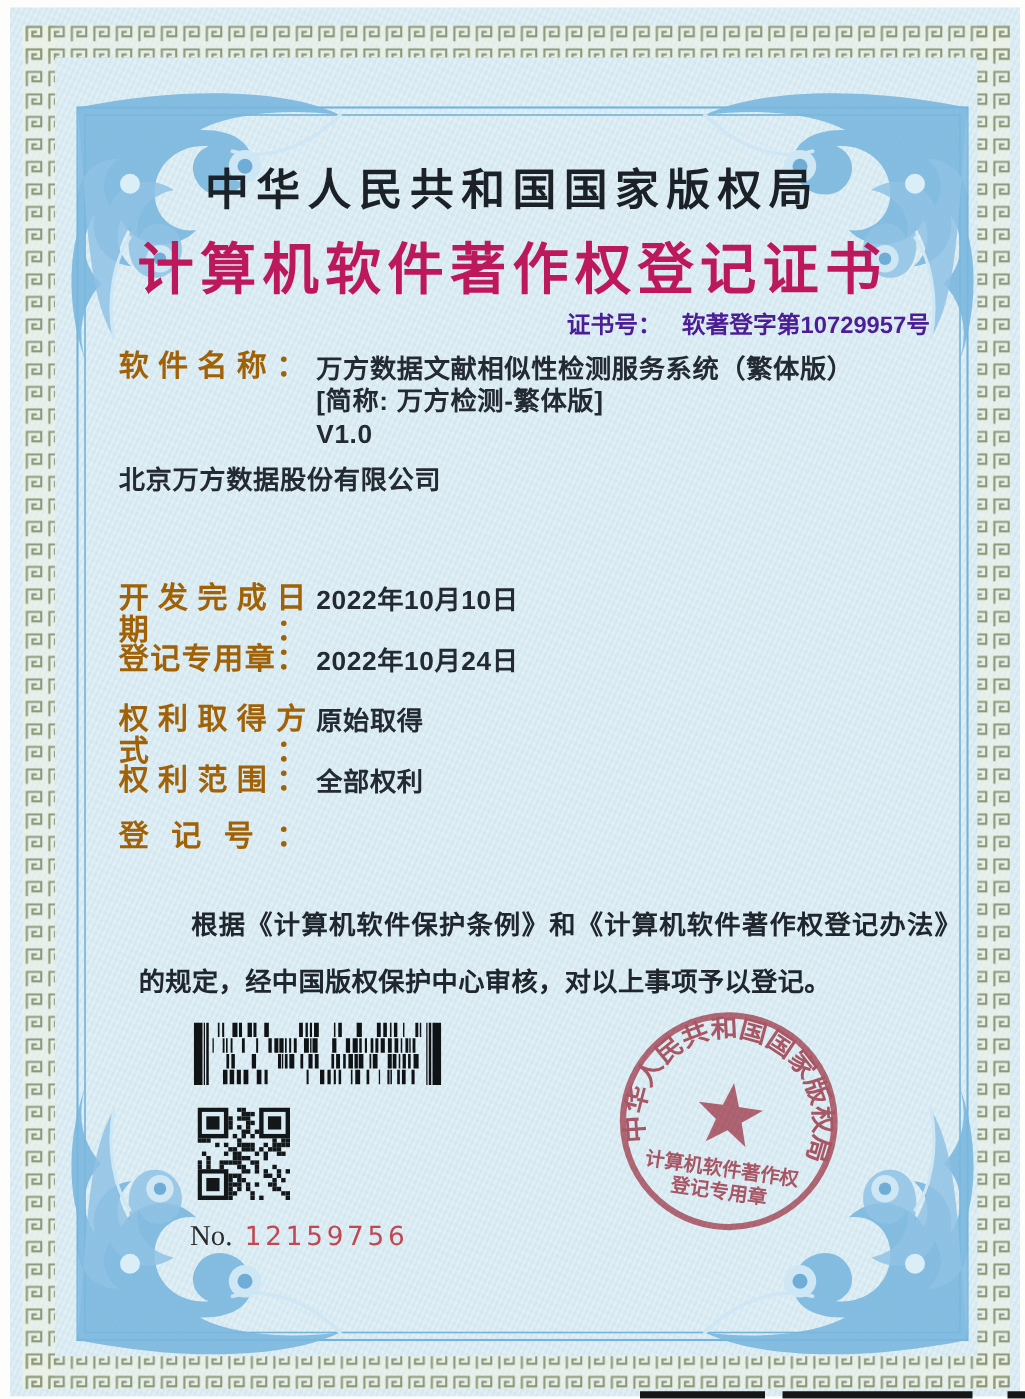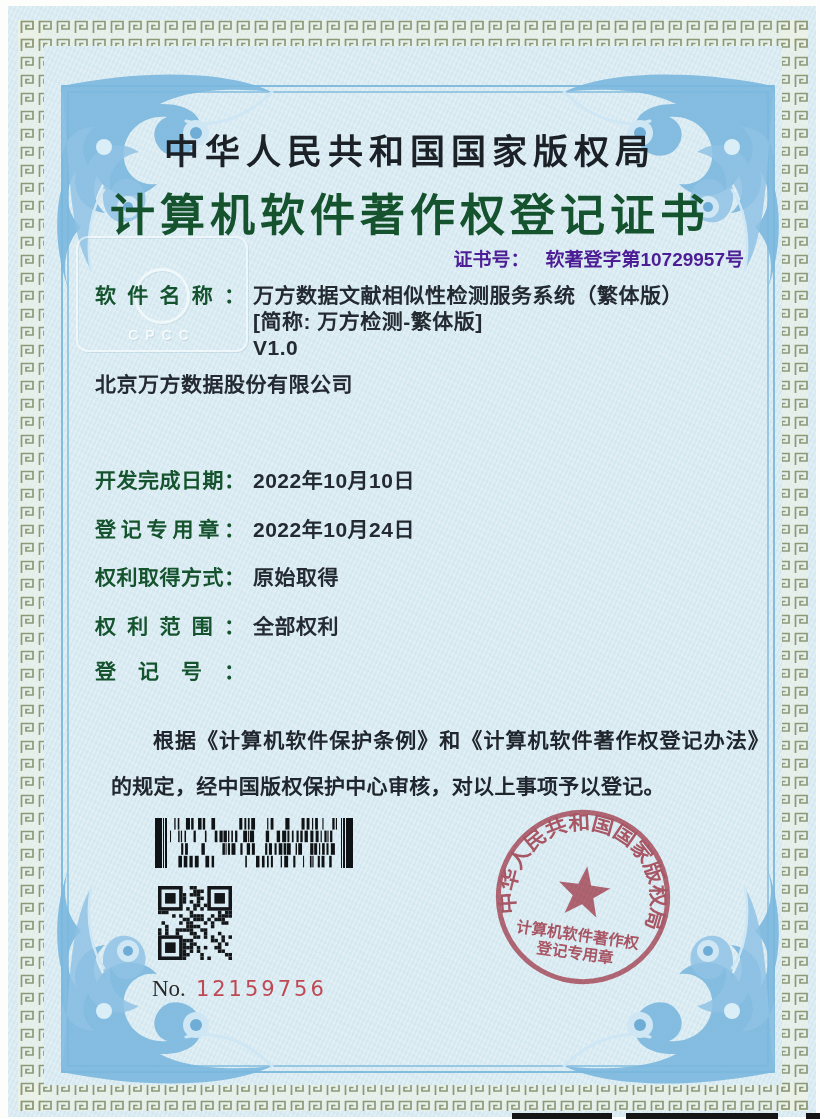--- a/index.html
+++ b/index.html
@@ -9,28 +9,28 @@
   .paper::after{content:"";position:absolute;inset:0;
     background:
       repeating-linear-gradient(115deg, rgba(255,255,255,.16) 0 2px, rgba(178,212,226,.10) 2px 4px),
       repeating-linear-gradient(25deg, rgba(255,255,255,.10) 0 3px, rgba(190,220,232,.08) 3px 6px);
     pointer-events:none;}
   .border-svg{position:absolute;left:0;top:0;}
 
   .issuer{position:absolute;top:123px;left:60px;width:700px;margin:0;text-align:center;
     font-family:"Liberation Serif",serif;font-weight:700;font-size:35px;letter-spacing:6px;color:#1b2127;}
   .doctitle{position:absolute;top:179px;left:30px;width:760px;margin:0;text-align:center;
-    font-family:"Liberation Serif",serif;font-weight:700;font-size:45px;letter-spacing:5px;color:#14532d;}
+    font-family:"Liberation Serif",serif;font-weight:700;font-size:45px;letter-spacing:5px;color:#be185d;}
   .certno{position:absolute;top:244px;right:76px;font-weight:700;font-size:19px;color:#4c1d95;}
   .certno .cn-label{margin-right:16px;}
 
   .row{position:absolute;left:95px;display:flex;align-items:flex-start;}
   .lbl{flex:none;display:inline-block;width:150px;margin-right:8px;
     text-align:justify;text-align-last:justify;text-justify:inter-character;
-    font-weight:700;font-size:21px;color:#14532d;line-height:26px;}
+    font-weight:700;font-size:24px;color:#a16207;line-height:26px;font-family:Liberation Mono, monospace;}
   .val{font-weight:700;font-size:21px;color:#242a31;letter-spacing:.5px;line-height:26px;}
   .val.multi div{line-height:26px;}
 
   .statement{position:absolute;left:95px;top:702px;width:658px;margin:16px;
     font-size:21px;font-weight:600;line-height:46px;color:#20262d;
     text-align:justify;text-indent:2em;letter-spacing:.3px;}
 
   .barcode{position:absolute;left:155px;top:818px;fill:#101316;}
   .qr{position:absolute;left:158px;top:886px;}
   .serial{position:absolute;left:152px;top:976px;font-family:"Liberation Serif",serif;
@@ -96,24 +96,20 @@
 
     <rect x="62" y="86" width="712" height="986" fill="none" stroke="#74b4da" stroke-width="1.7"></rect>
     <rect x="68" y="92" width="700" height="974" fill="none" stroke="#74b4da" stroke-width="1.3"></rect>
 
     <use href="#cTL"></use>
     <use href="#cTL" transform="translate(836,0) scale(-1,1)"></use>
     <use href="#cTL" transform="translate(0,1158) scale(1,-1)"></use>
     <use href="#cTL" transform="translate(836,1158) scale(-1,-1)"></use>
   </svg>
 
-  <div class="watermark">
-    <div class="wm-ring"></div>
-    <div class="wm-text">CPCC</div>
-  </div>
 
   <h1 class="issuer">中华人民共和国国家版权局</h1>
   <h2 class="doctitle">计算机软件著作权登记证书</h2>
 
   <div class="certno">
     <span class="cn-label">证书号：</span><span>软著登字第10729957号</span>
   </div>
 
   <div class="row" style="top:283px">
     <span class="lbl">软件名称：</span>

